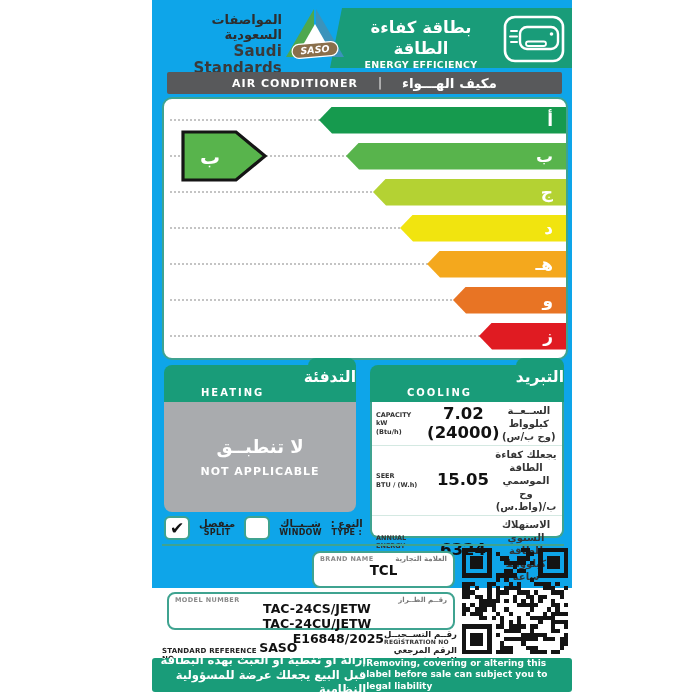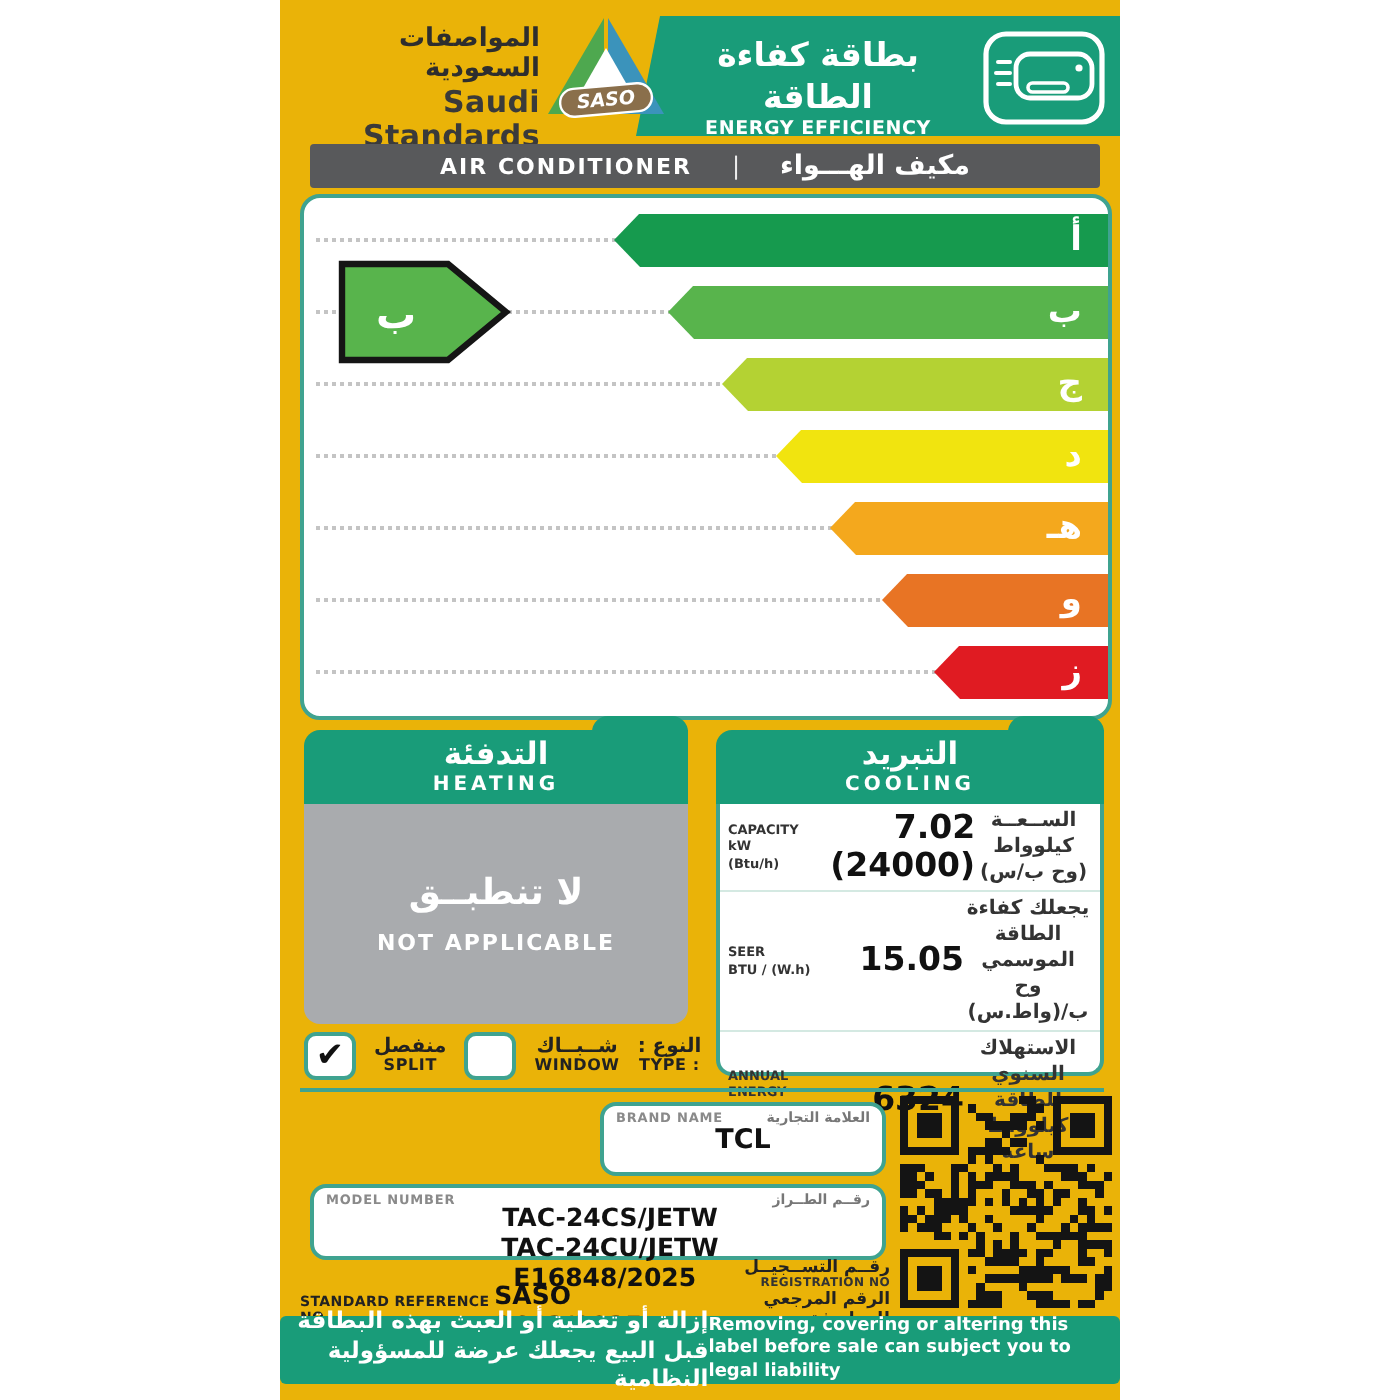--- a/index.html
+++ b/index.html
@@ -1,21 +1,21 @@
 <!DOCTYPE html>
 <html><head>
 <meta charset="utf-8">
 <style>
   html,body{margin:0;padding:0;}
   body{
     width:700px;height:700px;background:#ffffff;position:relative;
     font-family:"DejaVu Sans", sans-serif;color:#222;
     -webkit-font-smoothing:antialiased;
   }
-  .label{position:absolute;left:140px;top:0;width:420px;height:700px;background:#eab308;}
+  .label{position:absolute;left:152px;top:0;width:420px;height:588px;background:#0ea5e9;}
   .abs{position:absolute;}
 
   
   .brand-block{left:8px;top:13px;width:122px;text-align:right;line-height:1.15;}
   .brand-ar{font-size:13px;font-weight:bold;color:#2e2e2e;}
   .brand-en{font-size:15px;font-weight:600;color:#3a3a3a;letter-spacing:.2px;}
   .saso-logo{left:131px;top:7px;width:64px;height:58px;z-index:3;}
   .green-header{left:178px;top:8px;width:242px;height:60px;background:var(--green);
     clip-path:polygon(12px 0,100% 0,100% 100%,0 100%);z-index:2;}
   .gh-text{position:absolute;left:16px;right:76px;top:10px;text-align:center;color:#fff;line-height:1.25;}
@@ -38,38 +38,38 @@
     clip-path:polygon(0 50%,13px 0,100% 0,100% 100%,13px 100%);}
   .eff-arrow span{position:absolute;right:13px;top:0;height:27px;line-height:26px;
     color:#fff;font-weight:bold;font-size:17px;}
   .indicator{position:absolute;left:16px;z-index:2;}
   .indicator text{fill:#fff;font-weight:bold;font-size:20px;font-family:"DejaVu Sans",sans-serif;}
 
   
   .panel-tab{position:absolute;right:0;top:0;width:48px;height:46px;background:var(--green);
     border-radius:8px 8px 0 0;display:flex;align-items:center;justify-content:center;}
   .panel-head{position:absolute;left:0;right:0;top:7px;height:37px;background:var(--green);
-    border-radius:8px 0 0 0;color:#fff;text-align:center;line-height:1.2;padding-top:3px;box-sizing:border-box;}
+    border-radius:8px 0 0 0;color:#fff;line-height:1.2;padding-top:3px;box-sizing:border-box;padding-left:37px;}
   .ph-ar{font-size:15.5px;font-weight:bold;}
   .ph-en{font-size:10px;font-weight:bold;letter-spacing:2px;}
   .heating{left:12px;top:358px;width:192px;height:154px;}
   .heating-body{position:absolute;left:0;right:0;top:44px;bottom:0;background:#a9abae;
     border-radius:0 0 8px 8px;display:flex;flex-direction:column;align-items:center;
     justify-content:center;gap:8px;color:#fff;}
   .na-ar{font-size:18px;font-weight:bold;}
   .na-en{font-size:11px;font-weight:bold;letter-spacing:1px;}
 
   .cooling{left:218px;top:358px;width:194px;height:180px;}
   .cooling-body{position:absolute;left:0;right:0;top:44px;bottom:0;background:#fff;
     border:2px solid var(--teal);border-top:none;border-radius:0 0 8px 8px;box-sizing:border-box;
     display:flex;flex-direction:column;}
   .c-row{display:flex;align-items:center;padding:2px 4px;flex:1;}
   .c-row + .c-row{border-top:1px solid #d4e9e2;}
   .c-en{width:56px;font-size:6.5px;font-weight:bold;color:#333;line-height:1.25;}
-  .c-val{flex:1;text-align:right;font-weight:bold;font-size:16.5px;color:#111;line-height:1.1;}
+  .c-val{flex:1;text-align:center;font-weight:bold;font-size:16.5px;color:#111;line-height:1.1;}
   .c-ar{width:64px;font-size:10px;font-weight:bold;color:#333;text-align:center;line-height:1.3;direction:rtl;}
 
   
   .type-row{left:12px;top:512px;width:205px;height:32px;display:flex;align-items:center;gap:9px;}
   .chk{width:26px;height:24px;border:2px solid var(--teal);border-radius:6px;background:#fff;
     display:flex;align-items:center;justify-content:center;font-size:17px;font-weight:bold;color:#111;box-sizing:border-box;}
   .opt-lbl{text-align:center;line-height:1.1;}
   .opt-ar{font-size:10px;font-weight:bold;}
   .opt-en{font-size:8px;font-weight:bold;letter-spacing:.3px;}
 
@@ -81,21 +81,21 @@
   .ib-l-en{font-size:6.5px;color:#8a8a8a;font-weight:bold;letter-spacing:.4px;}
   .ib-l-ar{font-size:7px;color:#777;font-weight:bold;}
   .ib-value{text-align:center;font-weight:bold;font-size:13.5px;color:#111;margin-top:-1px;}
   .made-box{left:15px;top:551px;width:138px;height:37px;}
   .brand-box{left:160px;top:551px;width:143px;height:37px;}
   .model-box{left:15px;top:592px;width:288px;height:38px;}
   .model-vals{text-align:center;font-weight:bold;font-size:12.5px;line-height:1.18;margin-top:-2px;color:#111;padding-left:12px;}
 
   .reg-line{left:10px;top:629px;width:295px;height:18px;display:flex;justify-content:flex-end;align-items:center;gap:0;}
   .reg-val{font-size:12.5px;font-weight:bold;color:#111;}
-  .stack{text-align:right;line-height:1.1;margin-left:24px;}
+  .stack{line-height:1.1;}
   .stk-ar{font-size:8.5px;font-weight:bold;color:#222;}
   .stk-en{font-size:6px;font-weight:bold;color:#333;letter-spacing:.2px;}
   .std-line{left:10px;top:647px;width:295px;height:16px;display:flex;justify-content:space-between;align-items:center;}
   .std-en{font-size:7px;font-weight:bold;color:#222;letter-spacing:.2px;}
   .std-val{font-size:12.5px;font-weight:bold;color:#111;}
   .std-ar{font-size:8.5px;font-weight:bold;color:#222;}
 
   .qr{left:310px;top:548px;width:106px;height:106px;}
 
   

